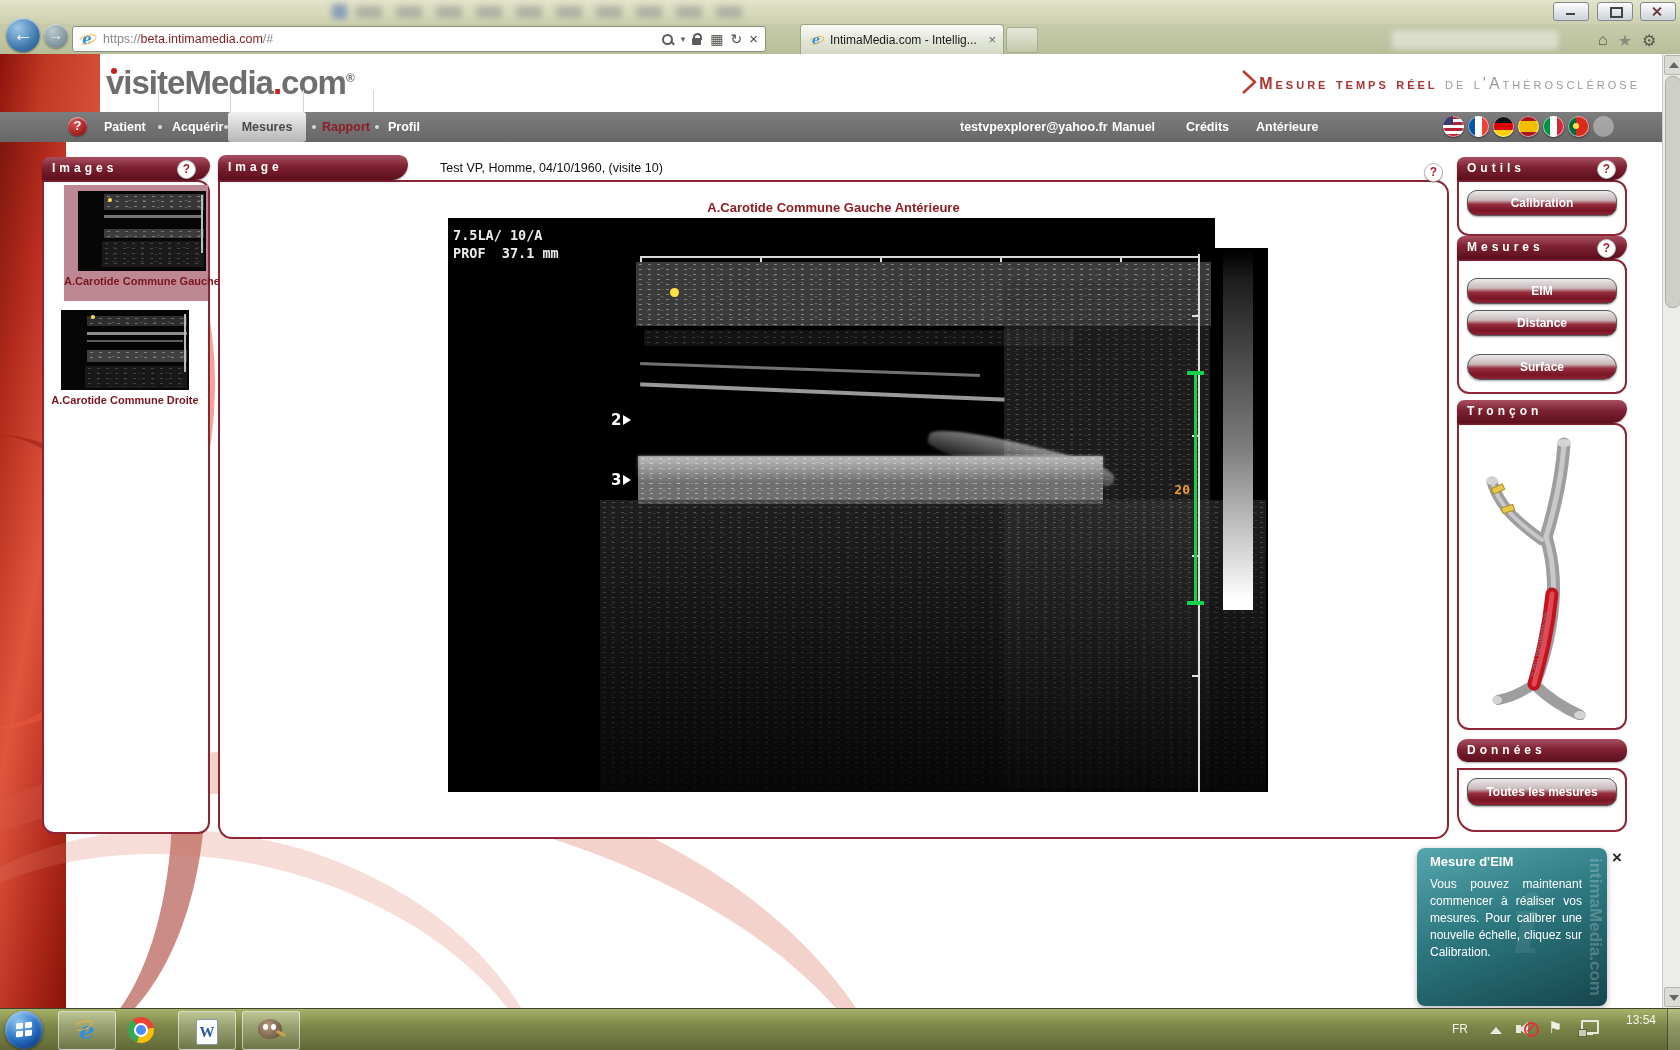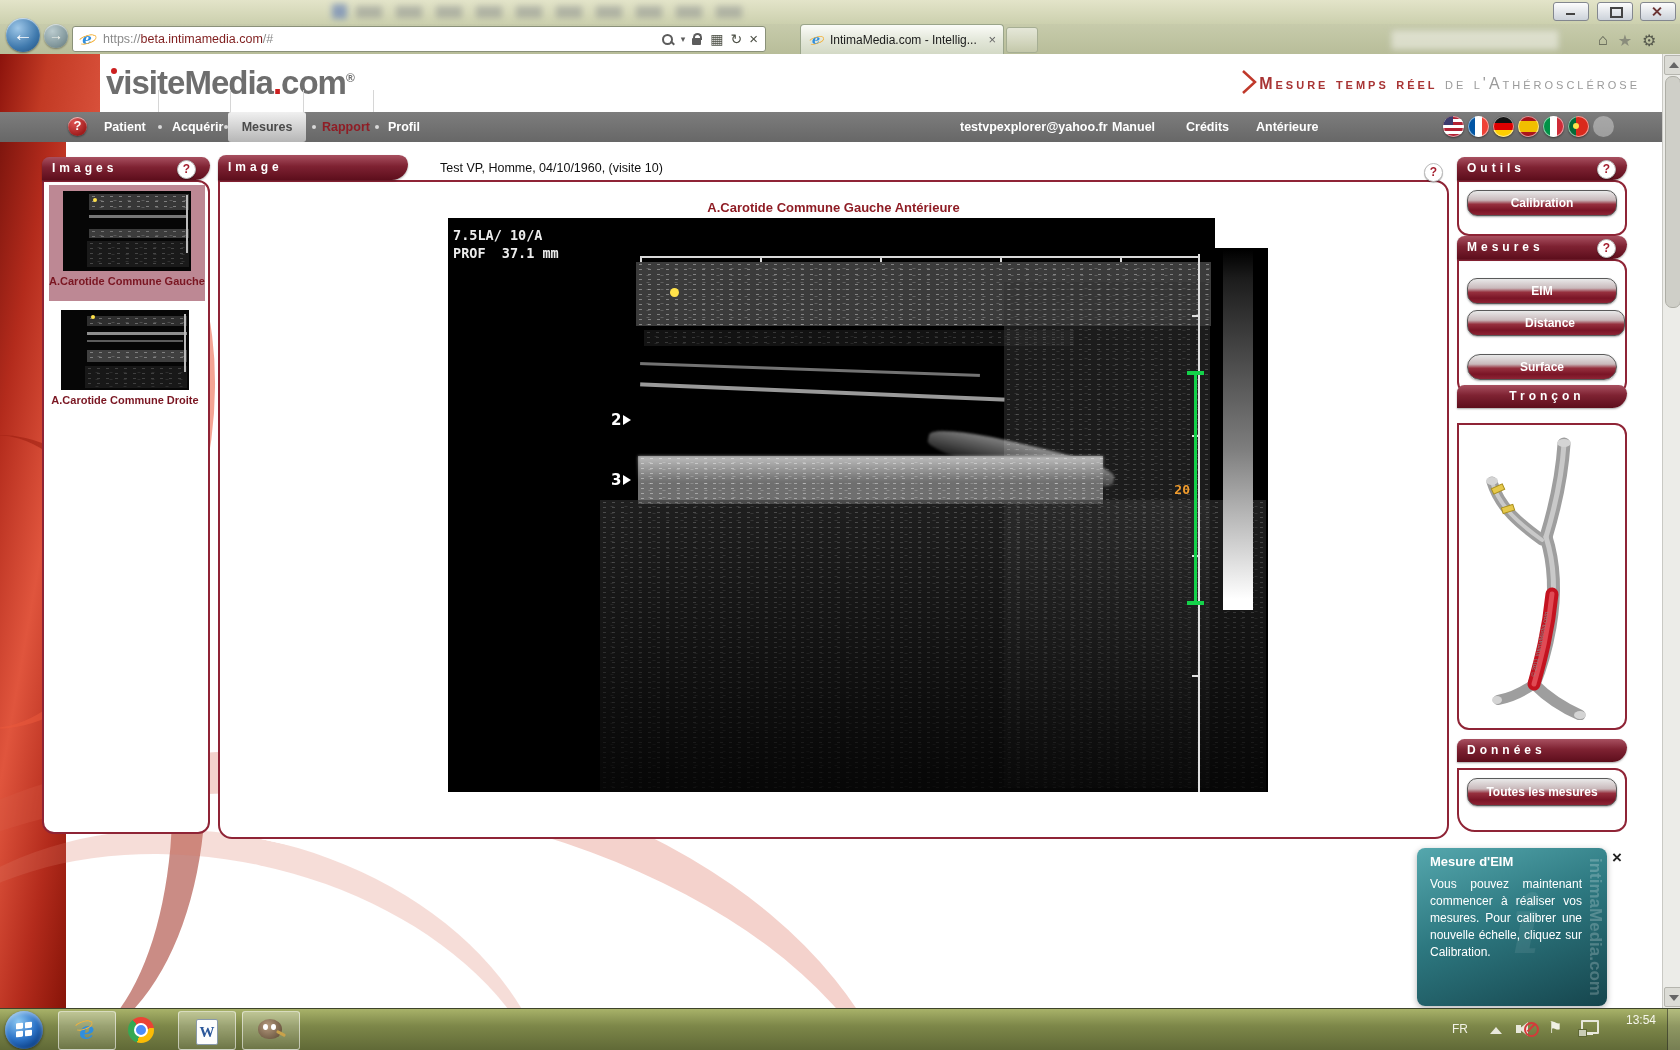--- a/index.html
+++ b/index.html
@@ -173,21 +173,21 @@
         </span>
       <span class="fl" style="left:1593px;background:rgba(255,255,255,.35);box-shadow:none;"></span>
     </div>
 
     <div class="ptab" style="left:42px;top:103px;width:158px;height:23px;">
       <span>Images</span>
     </div>
     <div class="qm" style="left:177px;top:106px;">?</div>
     <div class="pbody" style="left:42px;top:126px;width:164px;height:650px;border-radius:0 12px 12px 12px;">
 
-      <div class="abs" style="left:5px;top:3px;width:156px;height:116px;background:#bd8894;text-decoration:underline;">
+      <div class="abs" style="left:20px;top:3px;width:144px;height:116px;background:#bd8894;text-decoration:underline;">
         <div class="uthumb" style="left:14px;top:6px;width:128px;height:80px;">
           <div class="abs spk" style="left:26px;top:3px;width:100px;height:16px;opacity:.95;background-color:#3a3a3a;"></div>
           <div class="abs" style="left:26px;top:24px;width:98px;height:3px;background:rgba(255,255,255,.45);filter:blur(.5px);"></div>
           <div class="abs spk" style="left:26px;top:38px;width:100px;height:9px;opacity:.8;background-color:#4a4a4a;"></div>
           <div class="abs spk" style="left:24px;top:50px;width:102px;height:26px;opacity:.55;background-color:#2c2c2c;"></div>
           <div class="abs" style="right:3px;top:4px;width:2px;height:58px;background:#bbb;"></div>
           <div class="abs" style="left:30px;top:7px;width:4px;height:4px;border-radius:50%;background:#ffe24a;"></div>
         </div>
         <div class="abs" style="left:0;top:90px;width:156px;text-align:center;font-size:11px;font-weight:bold;color:#7a1622;">A.Carotide Commune Gauche</div>
       </div>
@@ -258,24 +258,24 @@
 
     <div class="ptab" style="left:1457px;top:103px;width:160px;height:23px;"><span>Outils</span></div>
     <div class="qm" style="left:1597px;top:106px;">?</div>
     <div class="pbody" style="left:1457px;top:126px;width:166px;height:52px;border-radius:0 12px 12px 12px;"></div>
     <div class="btnred" style="left:1467px;top:136px;width:148px;height:24px;line-height:24px;z-index:5;">Calibration</div>
 
     <div class="ptab" style="left:1457px;top:182px;width:160px;height:23px;"><span>Mesures</span></div>
     <div class="qm" style="left:1597px;top:185px;">?</div>
     <div class="pbody" style="left:1457px;top:205px;width:166px;height:131px;border-radius:0 12px 12px 12px;"></div>
     <div class="btnred" style="left:1467px;top:224px;width:148px;height:24px;line-height:24px;z-index:5;">EIM</div>
-    <div class="btnred" style="left:1467px;top:256px;width:148px;height:24px;line-height:24px;z-index:5;padding-left:8px;">Distance</div>
+    <div class="btnred" style="left:1467px;top:256px;width:148px;height:24px;line-height:24px;z-index:5;">Distance</div>
     <div class="btnred" style="left:1467px;top:300px;width:148px;height:24px;line-height:24px;z-index:5;border-radius:13px;">Surface</div>
 
-    <div class="ptab" style="left:1457px;top:331px;width:160px;height:23px;text-align:center;"><span>Tronçon</span></div>
+    <div class="ptab" style="left:1457px;top:346px;width:160px;height:23px;"><span>Tronçon</span></div>
     <div class="pbody" style="left:1457px;top:369px;width:166px;height:303px;border-radius:0 12px 12px 12px;"></div>
     <svg class="abs" style="left:1468px;top:378px;z-index:5;" width="145" height="288" viewBox="0 0 145 288">
       <g fill="none" stroke-linecap="round">
         <path d="M 96 12 C 94 42, 88 72, 78 105" stroke="#9e9e9e" stroke-width="13"></path>
         <path d="M 24 50 C 32 76, 52 92, 74 108" stroke="#9e9e9e" stroke-width="11"></path>
         <path d="M 78 105 C 86 130, 88 160, 82 195 C 77 224, 71 240, 66 252" stroke="#9e9e9e" stroke-width="13"></path>
         <path d="M 66 252 C 52 262, 42 266, 30 268" stroke="#9e9e9e" stroke-width="10"></path>
         <path d="M 66 252 C 80 266, 96 276, 112 283" stroke="#9e9e9e" stroke-width="11"></path>
         <path d="M 96 12 C 94 42, 88 72, 78 105" stroke="#c9c9c9" stroke-width="5"></path>
         <path d="M 24 50 C 32 76, 52 92, 74 108" stroke="#c9c9c9" stroke-width="4"></path>
@@ -285,21 +285,21 @@
       </g>
       <ellipse cx="96" cy="11" rx="7" ry="4" fill="#d4d4d4"></ellipse>
       <ellipse cx="24" cy="49" rx="6" ry="4" fill="#d4d4d4"></ellipse>
       <ellipse cx="29" cy="268" rx="5" ry="4" fill="#d4d4d4"></ellipse>
       <ellipse cx="112" cy="283" rx="6" ry="4" fill="#d4d4d4"></ellipse>
       <rect x="24" y="54" width="12" height="6" fill="#e6c84a" stroke="#a98f1f" stroke-width="1" transform="rotate(-24 30 57)"></rect>
       <rect x="34" y="74" width="12" height="6" fill="#e6c84a" stroke="#a98f1f" stroke-width="1" transform="rotate(-18 40 77)"></rect>
       <text transform="rotate(-78 70 215)" x="40" y="218" font-size="6" fill="#8a8a8a" font-family="Liberation Sans, sans-serif">© 2011 IntimaMedia.com</text>
     </svg>
 
-    <div class="ptab" style="left:1457px;top:685px;width:160px;height:23px;"><span>Données</span></div>
+    <div class="ptab" style="left:1457px;top:685px;width:160px;height:23px;border-radius:10px;"><span>Données</span></div>
     <div class="pbody" style="left:1457px;top:714px;width:166px;height:60px;border-radius:0 12px 12px 18px;"></div>
     <div class="btnred" style="left:1467px;top:724px;width:148px;height:26px;line-height:26px;z-index:5;">Toutes les mesures</div>
 
     <div id="notif" style="left:1417px;top:794px;width:190px;height:158px;z-index:6;">
       <div class="abs" style="right:2px;top:10px;height:140px;writing-mode:vertical-rl;font-weight:bold;font-size:17px;color:rgba(255,255,255,.22);">intimaMedia.com</div>
       <div class="abs" style="left:95px;top:30px;font:italic bold 80px 'DejaVu Serif',serif;color:rgba(255,255,255,.08);">i</div>
       <div class="abs" style="left:13px;top:6px;font-weight:bold;font-size:13px;">Mesure d'EIM</div>
       <div class="abs" style="left:13px;top:28px;width:152px;font-size:12px;line-height:17px;text-align:justify;">Vous pouvez maintenant commencer à réaliser vos mesures. Pour calibrer une nouvelle échelle, cliquez sur Calibration.</div>
     </div>
     <div class="abs" style="left:1612px;top:794px;font-weight:bold;font-size:17px;color:#222;z-index:7;cursor:pointer;">×</div>

